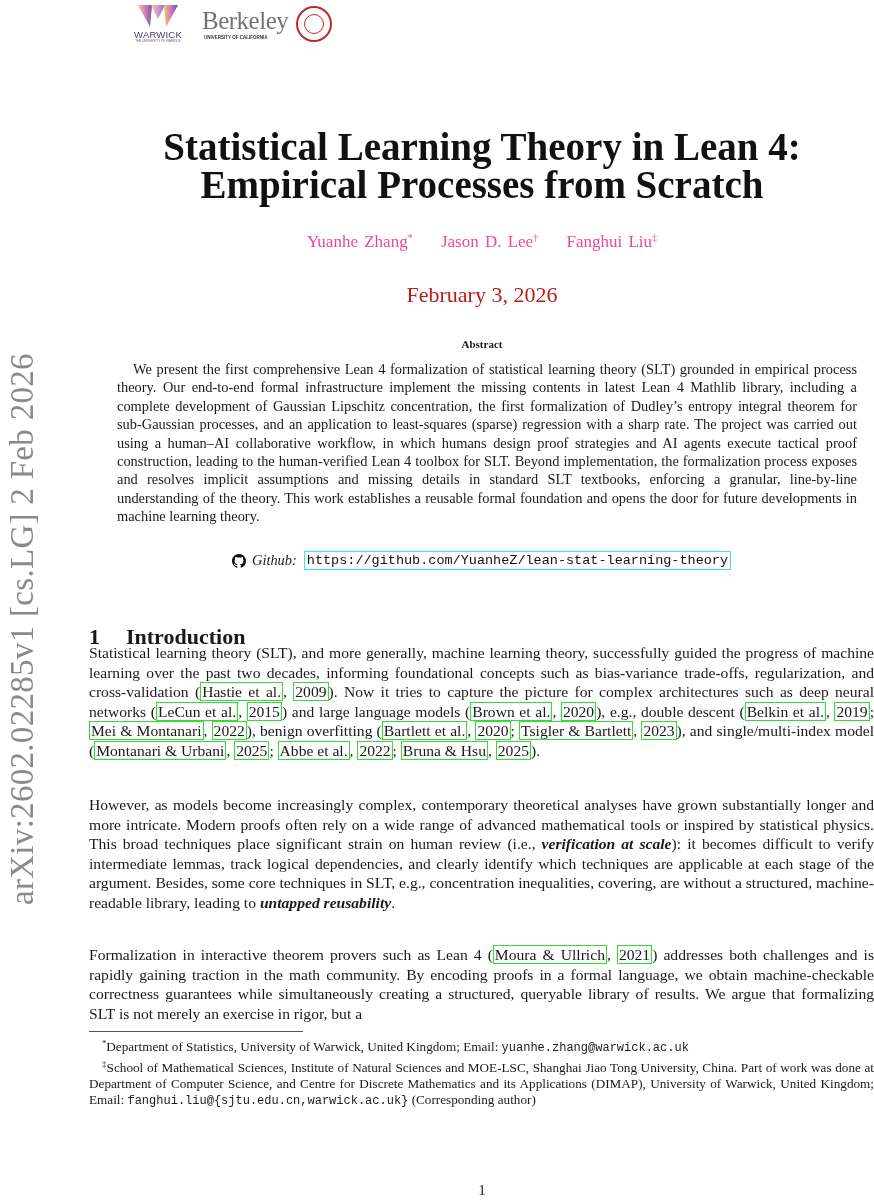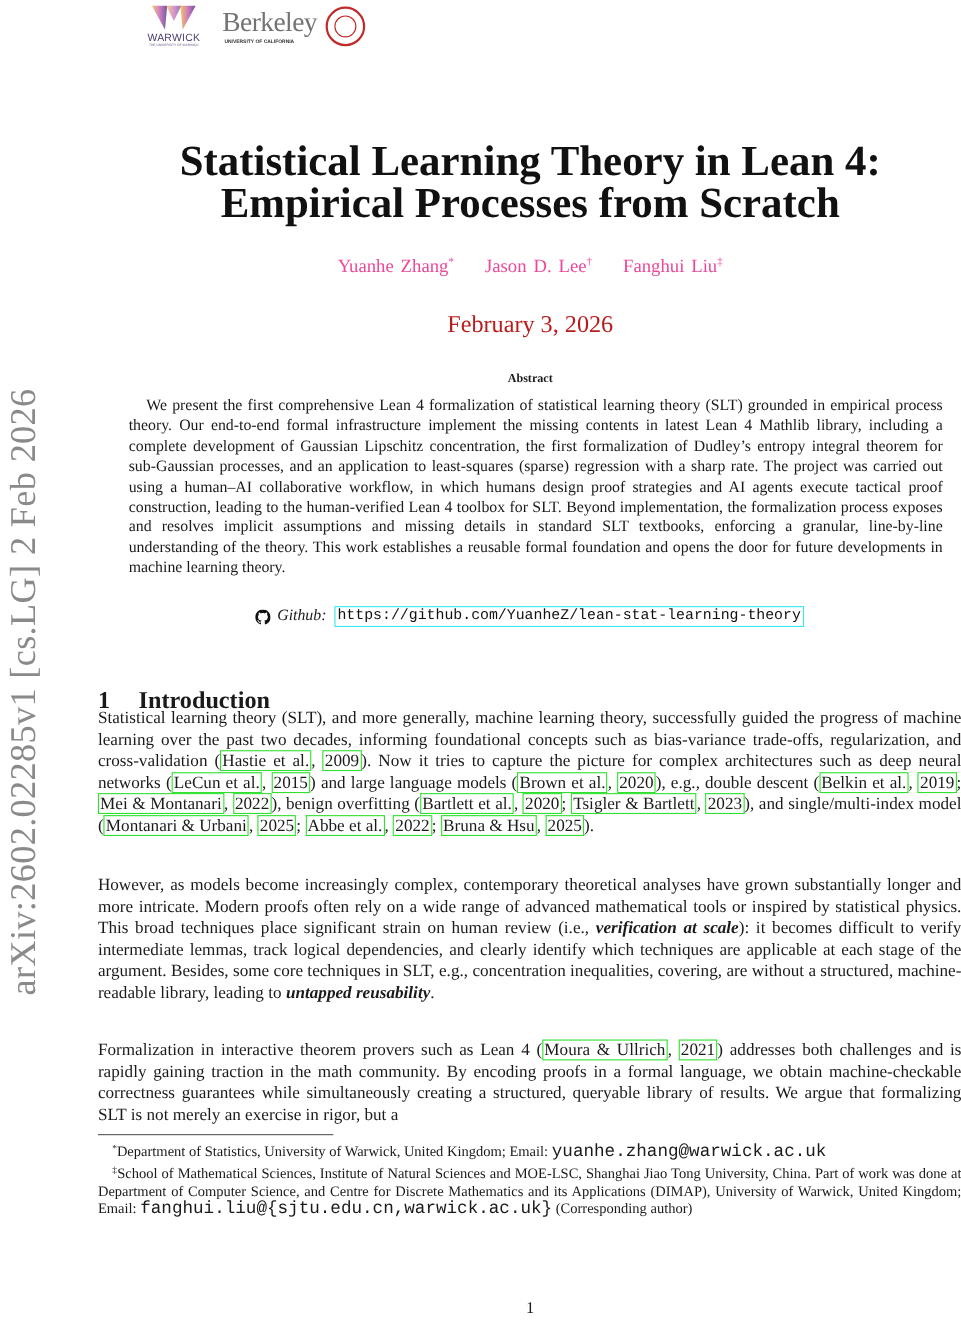--- a/index.html
+++ b/index.html
@@ -40,21 +40,21 @@
   .section-head .num { margin-right: 26px; }
 
   .para { position: absolute; left: 89px; width: 785px; font-family: "Liberation Serif", serif; font-size: 15.6px; line-height: 19.6px; text-align: justify; }
   .cite { border: 1.5px solid #2fe02f; padding: 0 1px; }
   .emph { font-weight: bold; font-style: italic; }
 
   .fn-rule { position: absolute; top: 1031px; left: 89px; width: 214px; border-top: 1px solid #555; }
   .footnotes { position: absolute; top: 1035px; left: 89px; width: 785px; font-family: "Liberation Serif", serif; font-size: 13.2px; line-height: 16px; text-align: justify; }
   .footnotes .fn { text-indent: 13px; }
   .footnotes sup { font-size: 8.5px; vertical-align: 5px; }
-  .footnotes .mono { font-size: 16px; }
+  .footnotes .mono { font-size: 12px; }
 
   .page-num { position: absolute; top: 1182px; left: 0; width: 874px; text-align: center; padding-left: 90px; font-family: "Liberation Serif", serif; font-size: 15px; }
 </style>
 </head>
 <body>
 
 <div class="logos">
   <div class="logo-warwick">
     <svg class="w-shape" viewBox="0 0 40 22">
       <defs>

